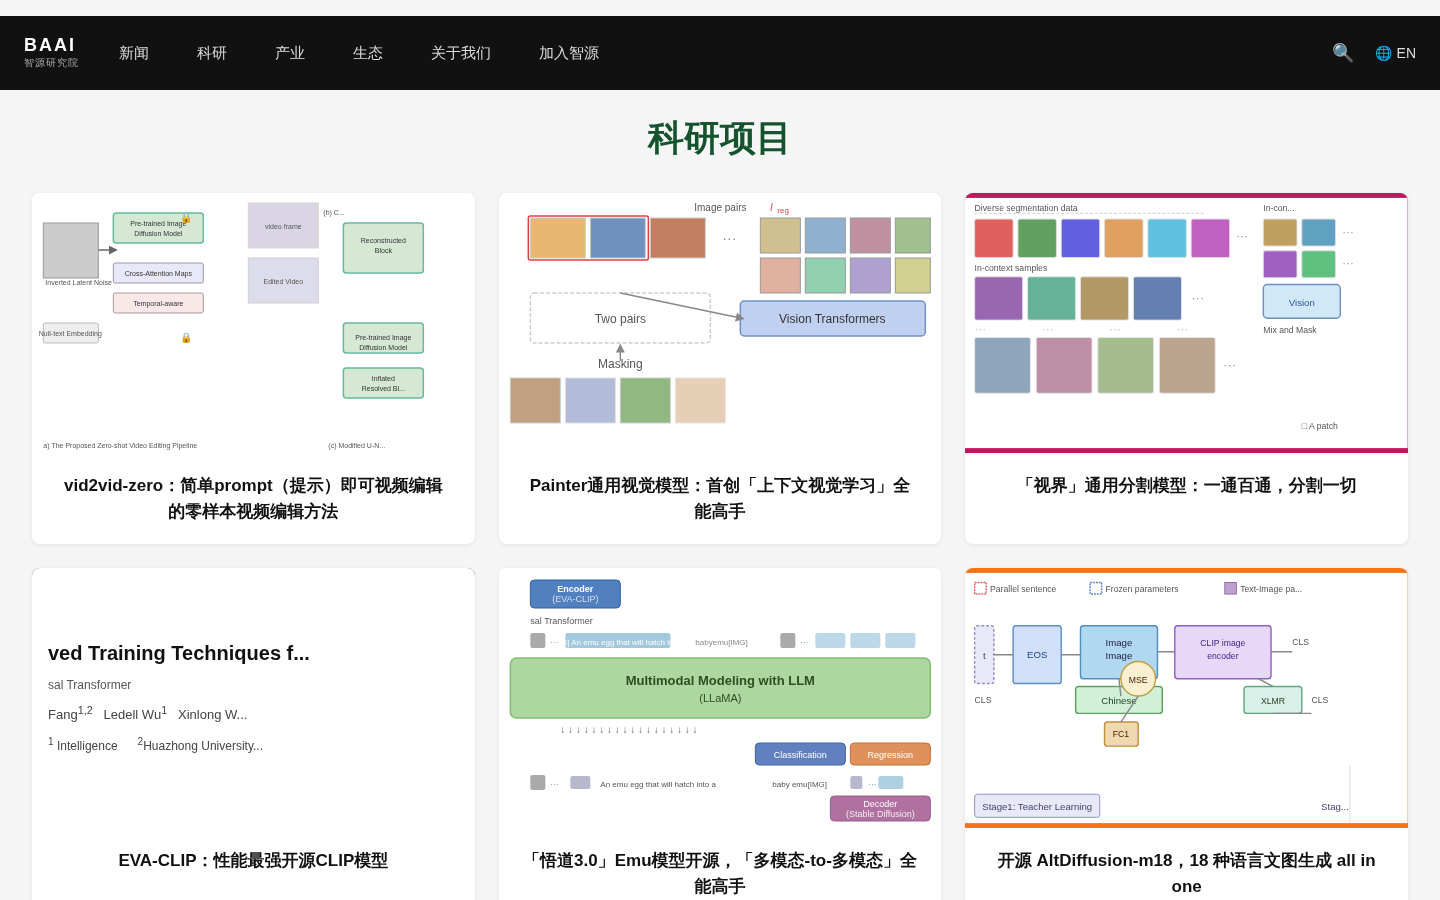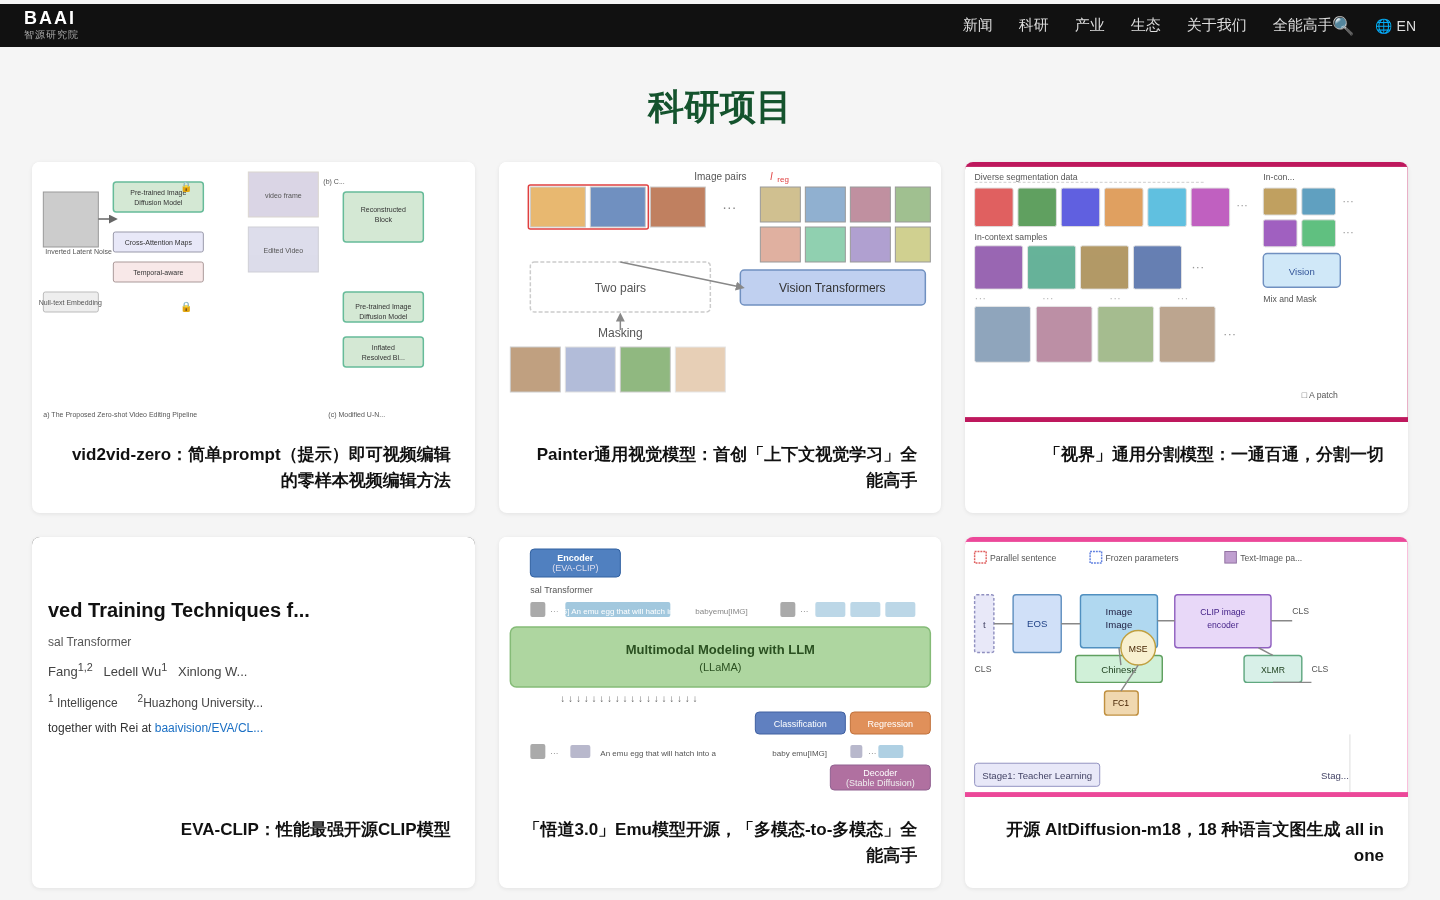--- a/index.html
+++ b/index.html
@@ -6,26 +6,26 @@
     body {
       font-family: "PingFang SC", "Microsoft YaHei", "Helvetica Neue", Arial, sans-serif;
       background: #f5f5f5;
       min-height: 900px;
       width: 1440px;
     }
 
     
     nav {
       background: #111;
-      height: 43px;
+      height: 74px;
       display: flex;
       align-items: center;
       padding: 0 24px;
       position: sticky;
-      top: 4px;
+      top: 16px;
       z-index: 100;
     }
     .nav-logo {
       display: flex;
       align-items: center;
       margin-right: 40px;
     }
     .logo-text {
       color: #fff;
       font-size: 18px;
@@ -33,23 +33,22 @@
       letter-spacing: 2px;
       line-height: 1.1;
     }
     .logo-sub {
       color: #aaa;
       font-size: 10px;
       letter-spacing: 1px;
     }
     .nav-links {
       display: flex;
-      gap: 26px;
+      gap: 48px;
       flex: 1;
-      justify-content: flex-end;
     }
     .nav-link {
       color: #ddd;
       font-size: 15px;
       cursor: pointer;
       white-space: nowrap;
     }
     .nav-right {
       display: flex;
       align-items: center;
@@ -107,21 +106,21 @@
       align-items: center;
       justify-content: center;
       position: relative;
     }
 
     .card-title {
       padding: 20px 24px;
       font-size: 17px;
       font-weight: 600;
       color: #111;
-      text-align: right;
+      text-align: center;
       line-height: 1.5;
     }
 
     
 
     
     .img-vid2vid {
       background: #fff;
       display: flex;
       align-items: center;
@@ -139,21 +138,21 @@
     
     .img-evaclip {
       background: #404040;
       overflow: hidden;
     }
 
     
     .img-emu { background: #fff; }
 
     
-    .img-altdiff { background: #ec4899; }
+    .img-altdiff { background: #f97316; }
 
     
     svg { width: 100%; height: 100%; }
 
     
     .evaclip-overlay {
       position: absolute;
       top: 0; left: 0;
       width: 100%; height: 100%;
       background: #fff;
@@ -200,21 +199,21 @@
       <div class="logo-text">BAAI</div>
       <div class="logo-sub">智源研究院</div>
     </div>
   </div>
   <div class="nav-links">
     <span class="nav-link">新闻</span>
     <span class="nav-link">科研</span>
     <span class="nav-link">产业</span>
     <span class="nav-link">生态</span>
     <span class="nav-link">关于我们</span>
-    <span class="nav-link">全能高手</span>
+    <span class="nav-link">加入智源</span>
   </div>
   <div class="nav-right">
     <span class="nav-icon">🔍</span>
     <span class="nav-lang">
       <span>🌐</span>
       <span>EN</span>
     </span>
   </div>
 </nav>
 
@@ -395,23 +394,20 @@
     <div class="card-image img-evaclip">
       <div class="evaclip-overlay">
         <div class="evaclip-title-text">ved Training Techniques f...</div>
         <div style="font-size:12px;color:#555;margin-bottom:10px;">sal Transformer</div>
         <div class="evaclip-authors">
           Fang<sup>1,2</sup>&nbsp;&nbsp;&nbsp;Ledell Wu<sup>1</sup>&nbsp;&nbsp;&nbsp;Xinlong W...
         </div>
         <div class="evaclip-affil">
           <sup>1</sup> Intelligence &nbsp;&nbsp;&nbsp;&nbsp; <sup>2</sup>Huazhong University...
         </div>
-        <div class="evaclip-body">
-          together with Rei at <span class="evaclip-link">baaivision/EVA/CL...</span>
-        </div>
       </div>
     </div>
     <div class="card-title">EVA-CLIP：性能最强开源CLIP模型</div>
   </div>
 
   <div class="card">
     <div class="card-image img-emu">
       <svg viewBox="0 0 440 260" xmlns="http://www.w3.org/2000/svg" style="width:100%;height:100%">
         <rect width="440" height="260" fill="#fff"></rect>
 

